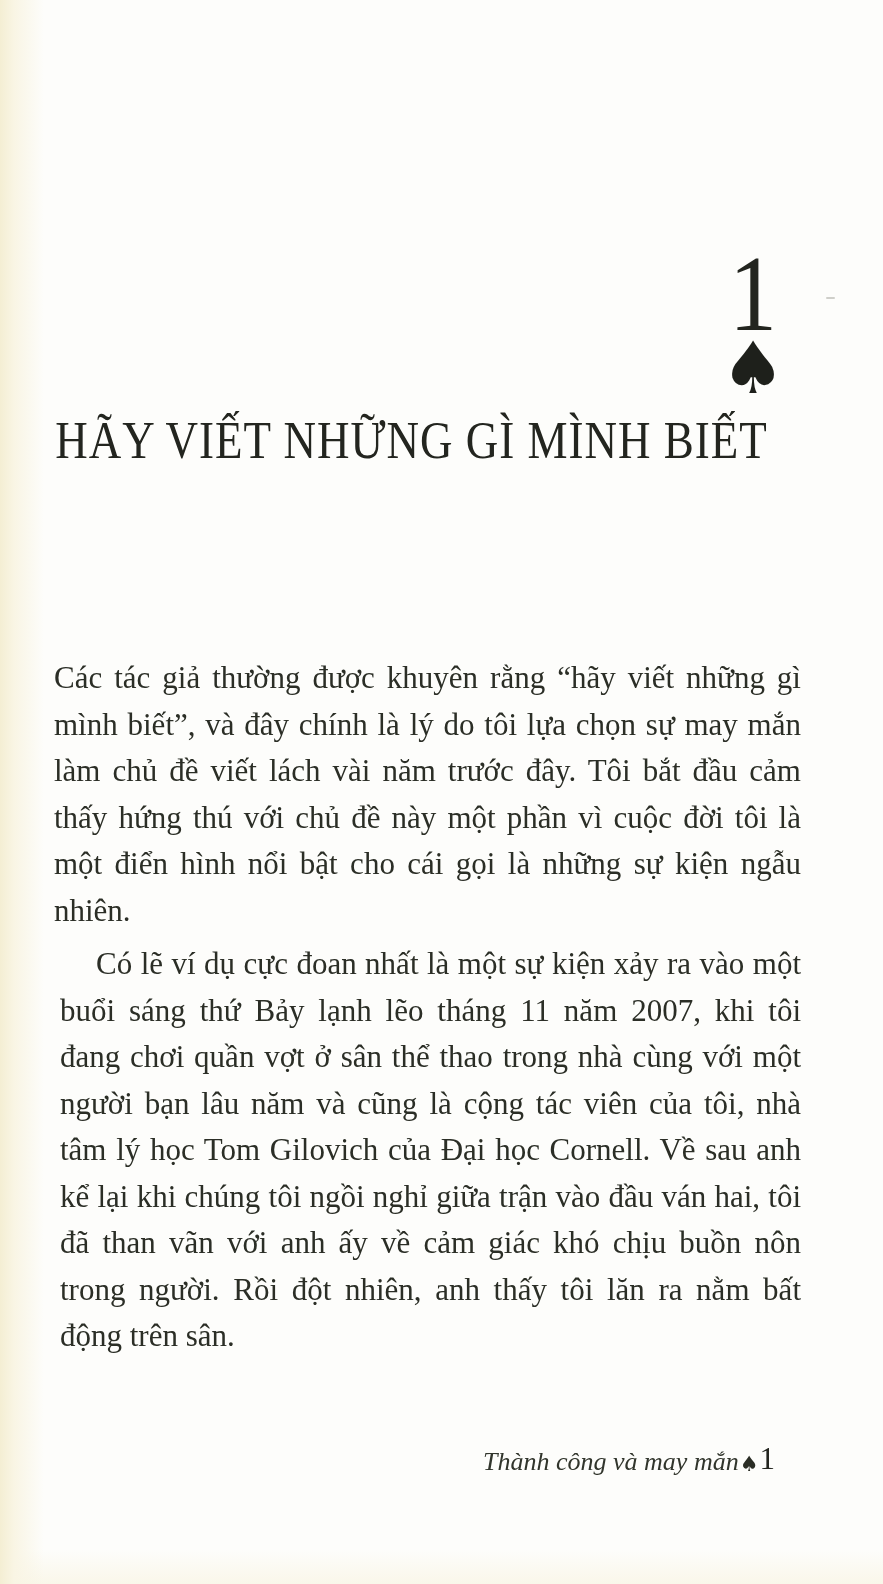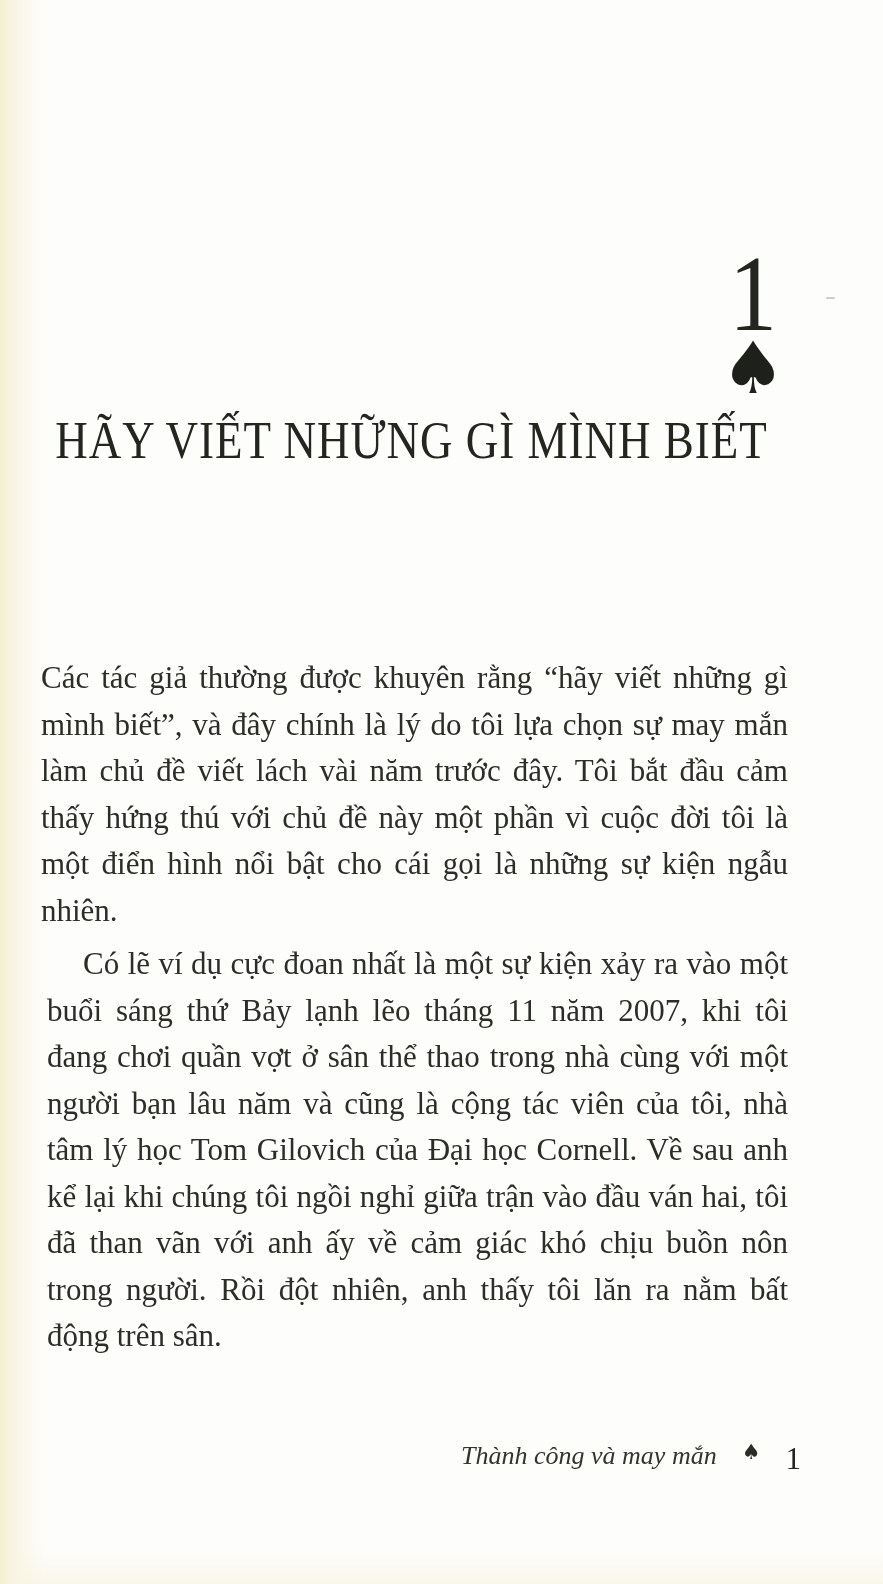--- a/index.html
+++ b/index.html
@@ -53,40 +53,40 @@
     letter-spacing: 1px;
     white-space: nowrap;
     transform: scaleY(1.18);
     transform-origin: center;
     color: #23251f;
   }
   
   .body-text {
     position: absolute;
     top: 655px;
-    left: 41px;
+    left: 54px;
     width: 747px;
     font-size: 31px;
     line-height: 46.5px;
     text-align: justify;
     color: #2b2e26;
   }
   .body-text p + p {
     margin-top: 7px;
     text-indent: 36px;
     margin-left: 6px;
   }
   
   .page-footer {
     position: absolute;
     top: 1441px;
-    right: 82px;
+    right: 108px;
     display: flex;
-    align-items: flex-start;
-    gap: 25px;
+    align-items: flex-end;
+    gap: 1px;
     color: #31352c;
   }
   .footer-book-title {
     font-style: italic;
     font-size: 26px;
   }
   .footer-suit {
     font-family: "DejaVu Sans", sans-serif;
     font-size: 21px;
     color: #2a2d25;

